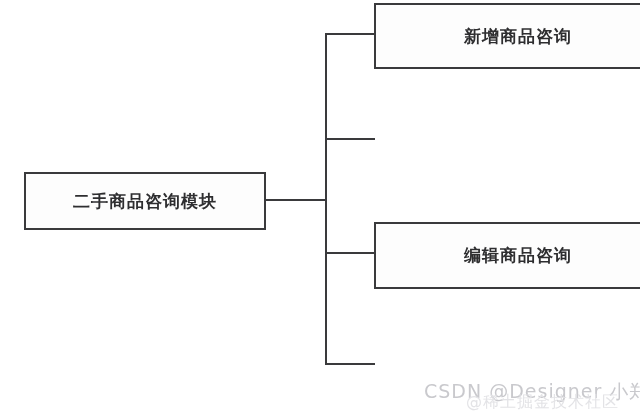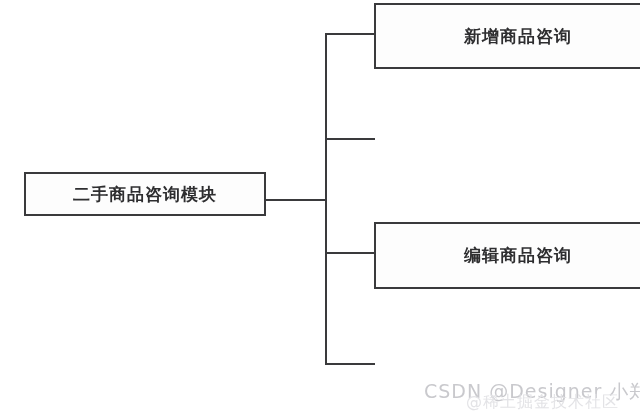--- a/index.html
+++ b/index.html
@@ -33,21 +33,21 @@
     font-weight: 700;
     letter-spacing: 1px;
     line-height: 1.2;
     white-space: nowrap;
     font-family: "DejaVu Sans", "Liberation Sans", sans-serif;
   }
   .root-node {
     left: 24px;
     top: 172px;
     width: 242px;
-    height: 44px;
+    height: 58px;
     align-items: center;
   }
   .child-node {
     left: 374px;
     width: 288px;
   }
   .child-1 { top: 3px;   height: 66px; }
   .child-2 { top: 106px; height: 69px; }
   .child-3 { top: 222px; height: 67px; }
   .child-4 { top: 333px; height: 71px; }

